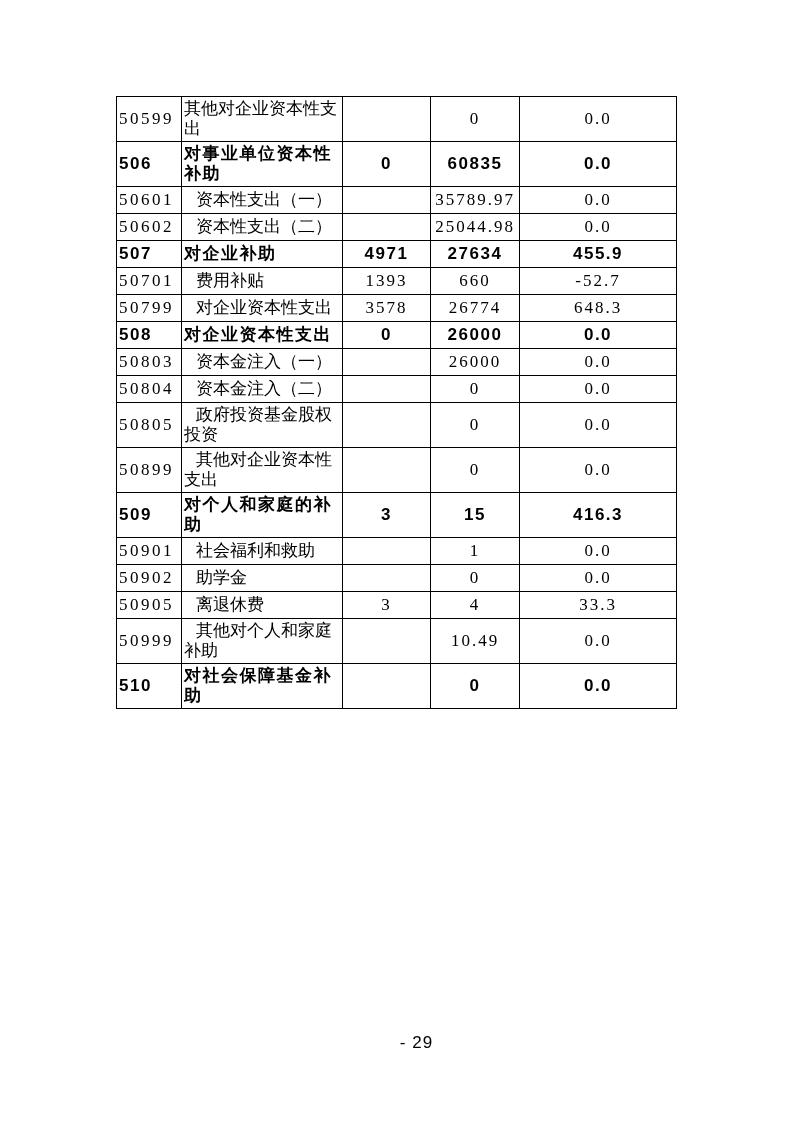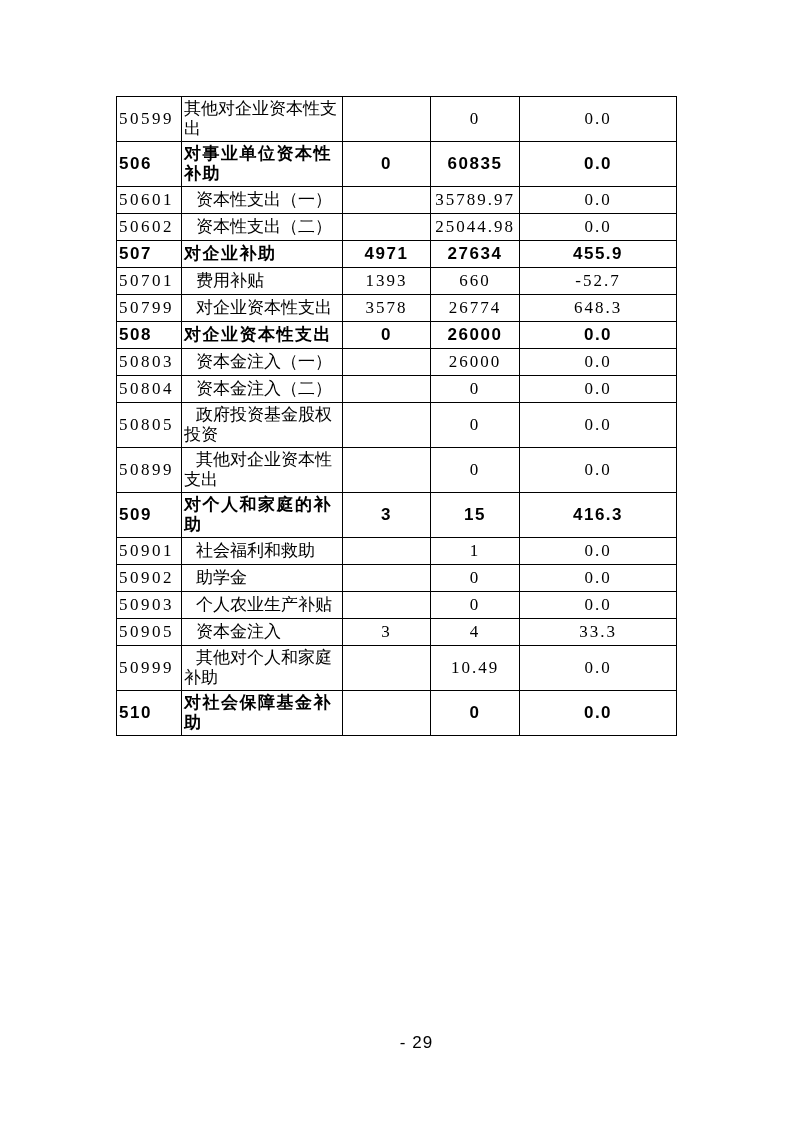--- a/index.html
+++ b/index.html
@@ -179,29 +179,22 @@
     <td class="c-val">0.0</td>
   </tr>
         <tr>
     <td class="c-code">50902</td>
     <td class="c-name indent">助学金</td>
     <td class="c-val"></td>
     <td class="c-val">0</td>
     <td class="c-val">0.0</td>
   </tr>
         <tr>
-    <td class="c-code">50903</td>
-    <td class="c-name indent">个人农业生产补贴</td>
-    <td class="c-val"></td>
-    <td class="c-val">0</td>
-    <td class="c-val">0.0</td>
-  </tr>
-        <tr>
     <td class="c-code">50905</td>
-    <td class="c-name indent">资本金注入</td>
+    <td class="c-name indent">离退休费</td>
     <td class="c-val">3</td>
     <td class="c-val">4</td>
     <td class="c-val">33.3</td>
   </tr>
         <tr>
     <td class="c-code">50999</td>
     <td class="c-name indent">其他对个人和家庭补助</td>
     <td class="c-val"></td>
     <td class="c-val">10.49</td>
     <td class="c-val">0.0</td>

